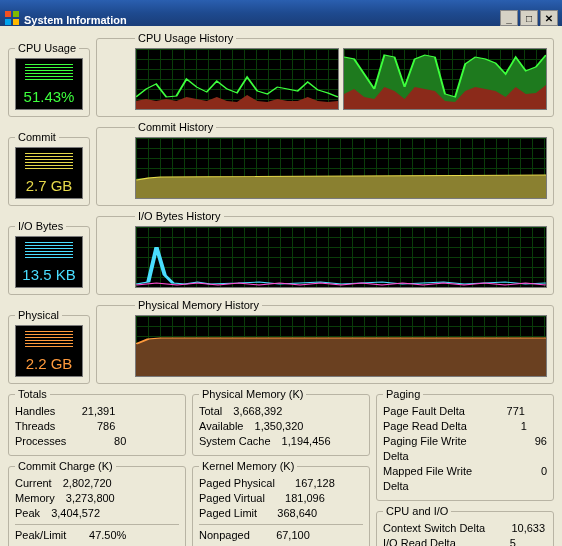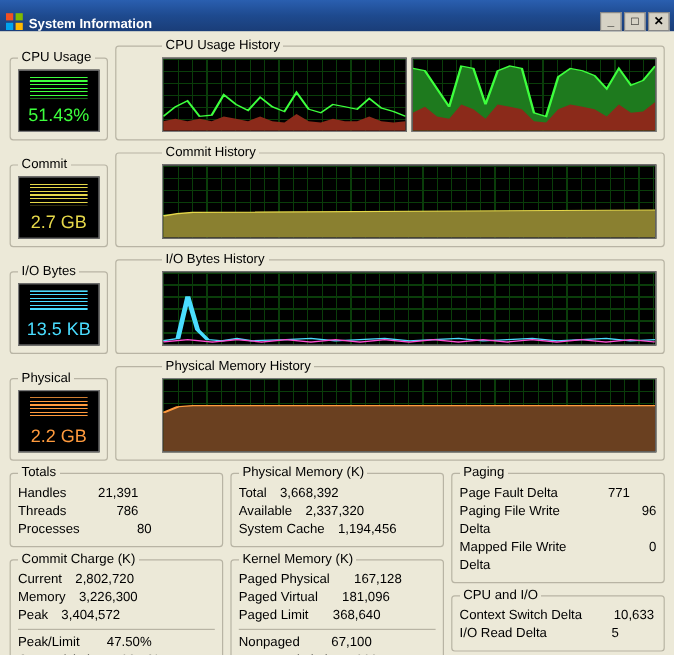--- a/index.html
+++ b/index.html
@@ -193,21 +193,21 @@
           </div>
       </fieldset>
       <fieldset class="stat-fs">
         <legend>Commit Charge (K)</legend>
         <div class="kv">
             <span>Current</span>
             <span>2,802,720</span>
           </div>
         <div class="kv">
             <span>Memory</span>
-            <span>3,226,300</span>
+            <span>3,273,800</span>
           </div>
         <div class="kv">
             <span>Peak</span>
             <span>3,404,572</span>
           </div>
         <hr class="sep">
         <div class="kv">
             <span>Peak/Limit</span>
             <span>47.50%</span>
           </div>
@@ -220,21 +220,21 @@
 
     <div class="col" style="width:178px">
       <fieldset class="stat-fs">
         <legend>Physical Memory (K)</legend>
         <div class="kv">
             <span>Total</span>
             <span>3,668,392</span>
           </div>
         <div class="kv">
             <span>Available</span>
-            <span>2,337,320</span>
+            <span>1,350,320</span>
           </div>
         <div class="kv">
             <span>System Cache</span>
             <span>1,194,456</span>
           </div>
       </fieldset>
       <fieldset class="stat-fs">
         <legend>Kernel Memory (K)</legend>
         <div class="kv">
             <span>Paged Physical</span>
@@ -261,20 +261,24 @@
     </div>
 
     <div class="col" style="flex:1">
       <fieldset class="stat-fs">
         <legend>Paging</legend>
         <div class="kv">
             <span>Page Fault Delta</span>
             <span>771</span>
           </div>
         <div class="kv">
+            <span>Page Read Delta</span>
+            <span>1</span>
+          </div>
+        <div class="kv">
             <span>Paging File Write Delta</span>
             <span>96</span>
           </div>
         <div class="kv">
             <span>Mapped File Write Delta</span>
             <span>0</span>
           </div>
       </fieldset>
       <fieldset class="stat-fs">
         <legend>CPU and I/O</legend>

